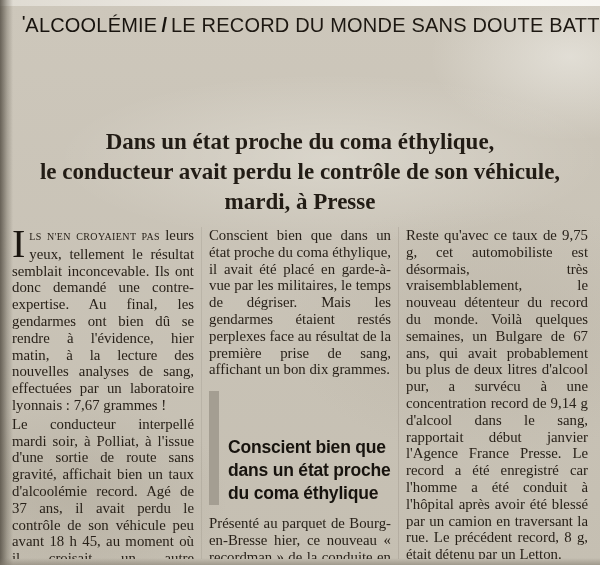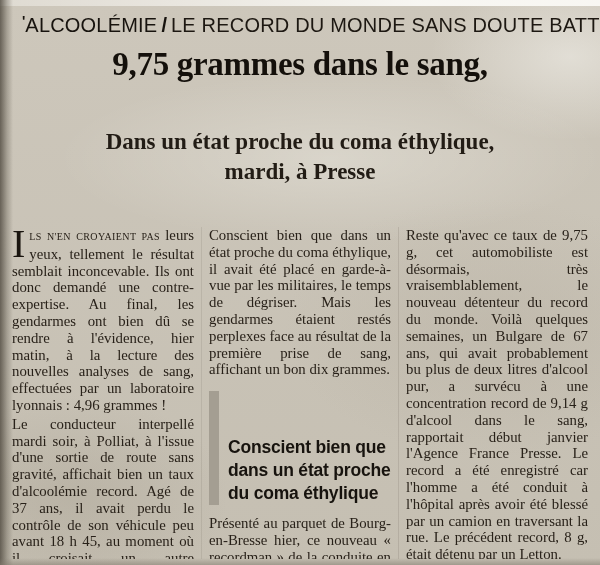--- a/index.html
+++ b/index.html
@@ -72,32 +72,32 @@
 <div class="paper">
   <div class="edge-top"></div>
   <div class="edge-left"></div>
   <div class="edge-bottom"></div>
 
   <div class="kicker">
     <span class="tick">'</span><span class="topic">ALCOOLÉMIE</span><span class="sep">/</span><span class="rest">LE RECORD DU MONDE SANS DOUTE BATTU</span>
   </div>
 
   <h1 class="headline">
-    <span style="display:block">9,75 grammes dans le sang,</span>
   </h1>
 
   <h2 class="subhead">
     <span style="display:block">Dans un état proche du coma éthylique,</span>
+    <span style="display:block">le conducteur avait perdu le contrôle de son véhicule,</span>
     <span style="display:block">mardi, à Presse</span>
   </h2>
 
   <div class="columns">
 
     <div class="col col-1">
-      <p class="p"><span class="dropcap">I</span><span class="smallcaps">LS N'EN CROYAIENT PAS </span><span>leurs yeux, tellement le résultat semblait inconcevable. Ils ont donc demandé une contre-expertise. Au final, les gendarmes ont bien dû se rendre à l'évidence, hier matin, à la lecture des nouvelles analyses de sang, effectuées par un laboratoire lyonnais : 4,96 grammes !</span></p>
+      <p class="p"><span class="dropcap">I</span><span class="smallcaps">LS N'EN CROYAIENT PAS </span><span>leurs yeux, tellement le résultat semblait inconcevable. Ils ont donc demandé une contre-expertise. Au final, les gendarmes ont bien dû se rendre à l'évidence, hier matin, à la lecture des nouvelles analyses de sang, effectuées par un laboratoire lyonnais : 7,67 grammes !</span></p>
       <p class="p">Le conducteur interpellé mardi soir, à Polliat, à l'issue d'une sortie de route sans gravité, affichait bien un taux d'alcoolémie record. Agé de 37 ans, il avait perdu le contrôle de son véhicule peu avant 18 h 45, au moment où il croisait un autre automobiliste, qui avait donné l'alerte.</p>
     </div>
 
     <div class="col col-2">
       <p class="p">Conscient bien que dans un état proche du coma éthylique, il avait été placé en garde-à-vue par les militaires, le temps de dégriser. Mais les gendarmes étaient restés perplexes face au résultat de la première prise de sang, affichant un bon dix grammes.</p>
       <div class="pullquote">
         <div class="pq-bar"></div>
         <div class="pq-text">Conscient bien que dans un état proche du coma éthylique</div>
       </div>
       <p class="p">Présenté au parquet de Bourg-en-Bresse hier, ce nouveau « recordman » de la conduite en état d'ivresse devrait être jugé cet après-midi, en comparution immédiate.</p>

